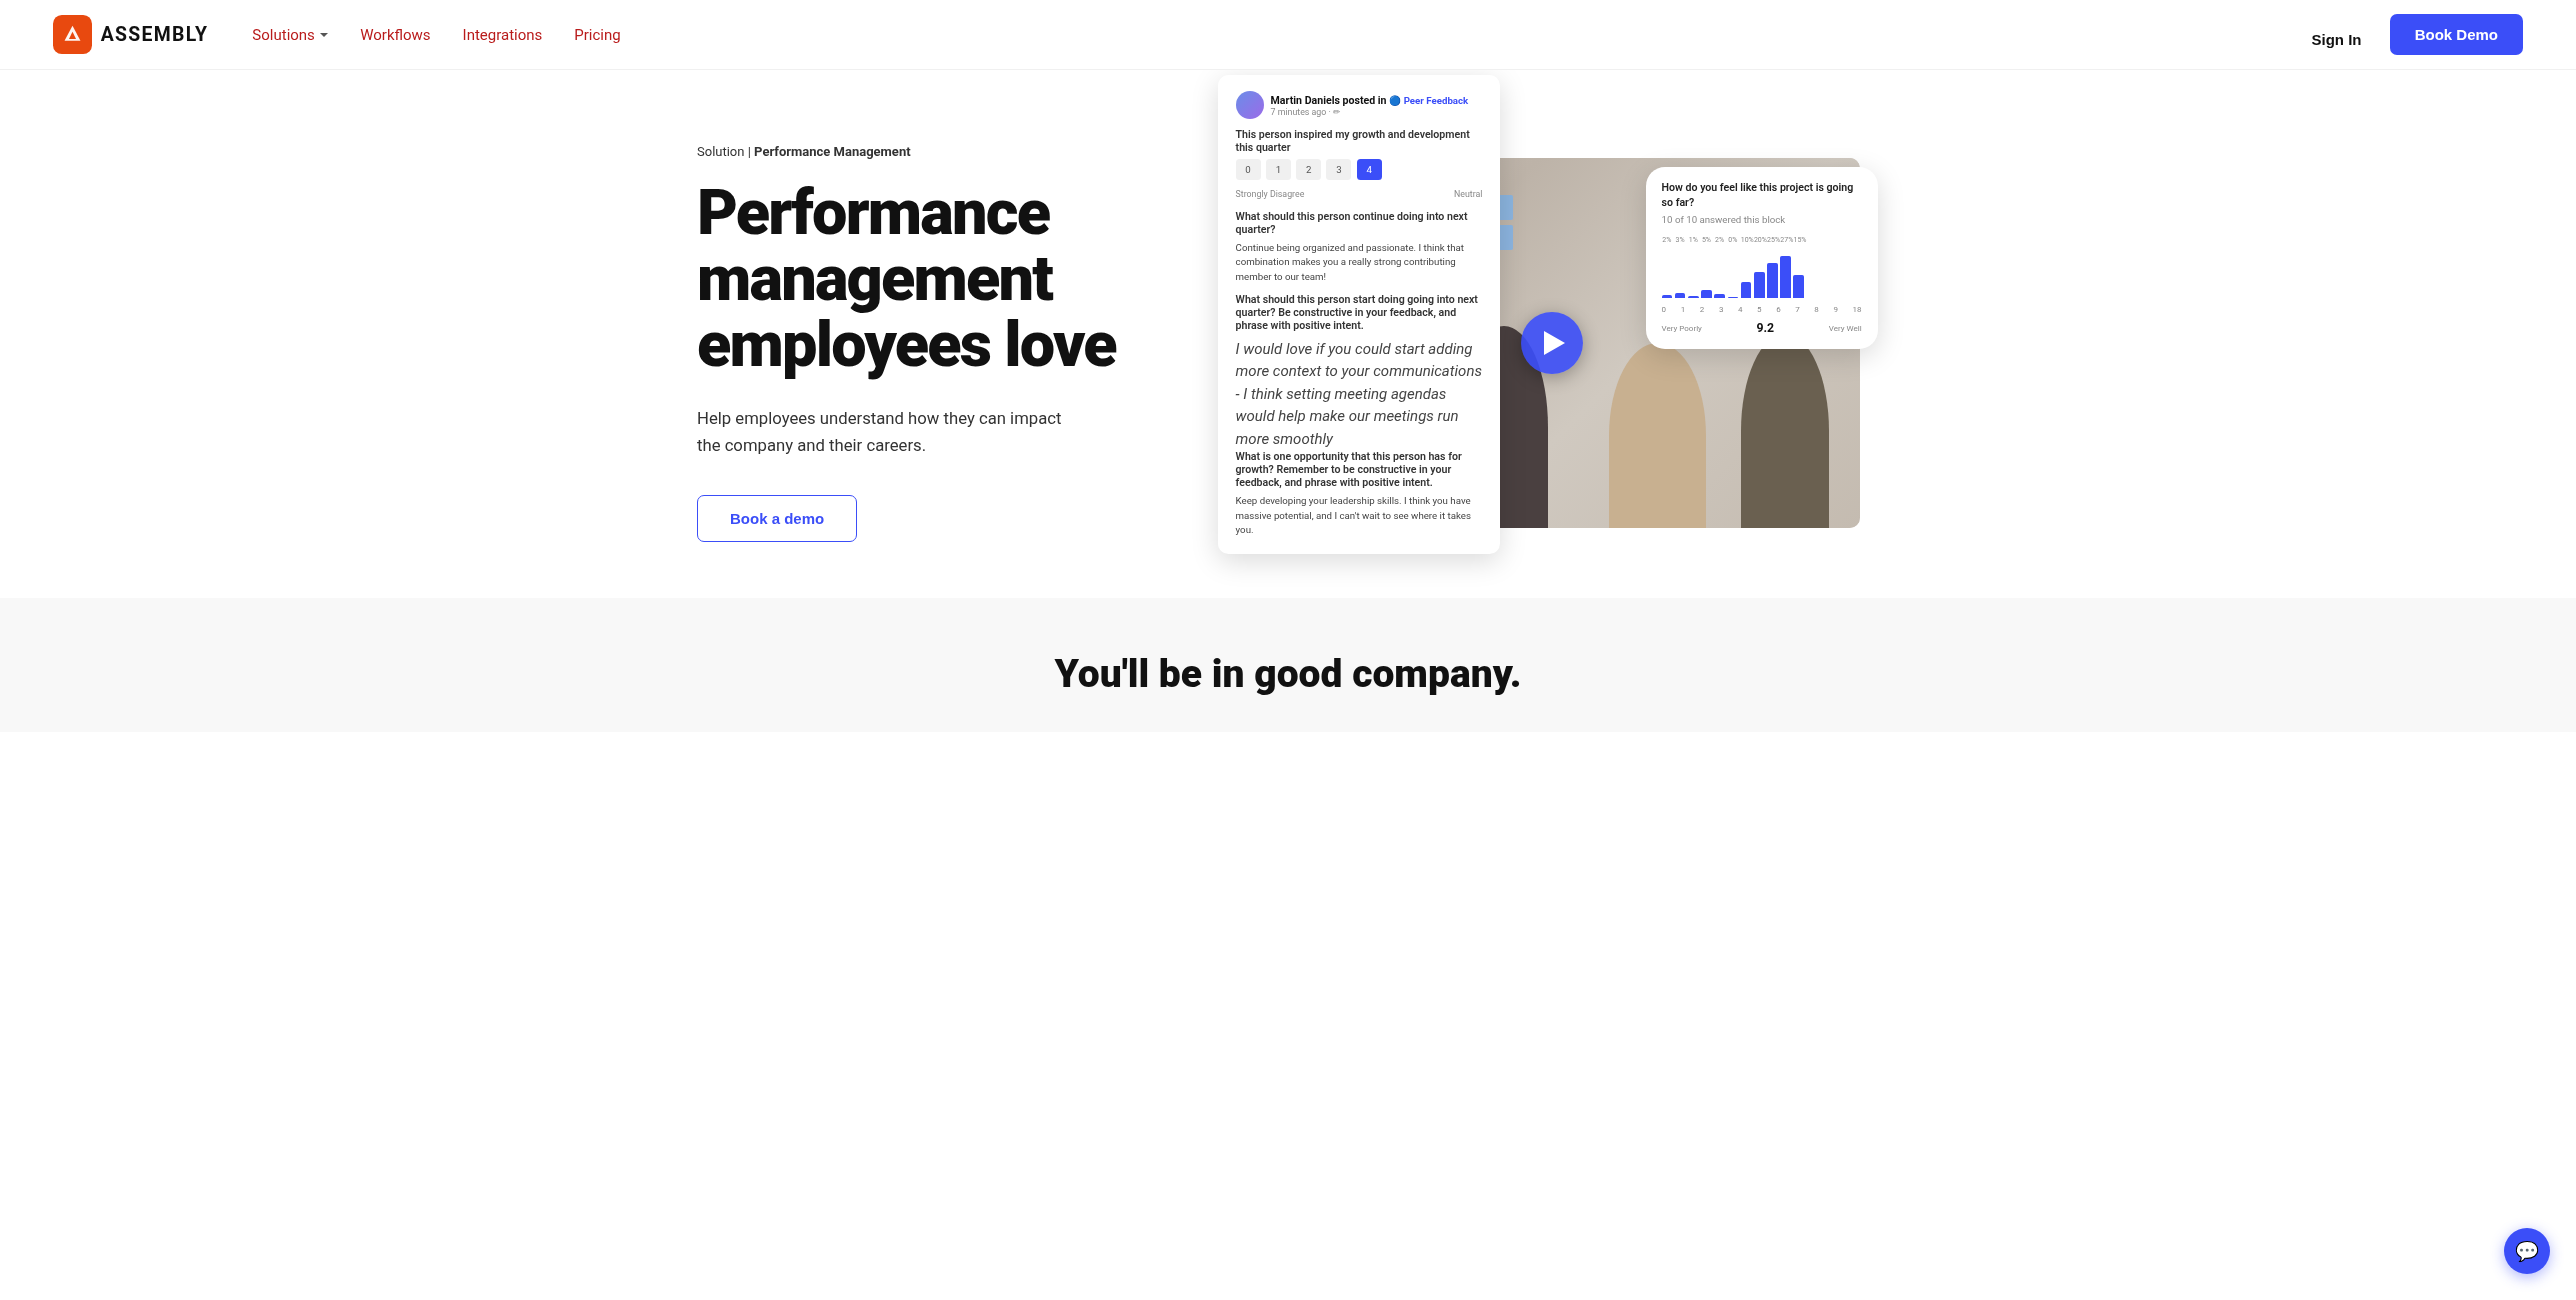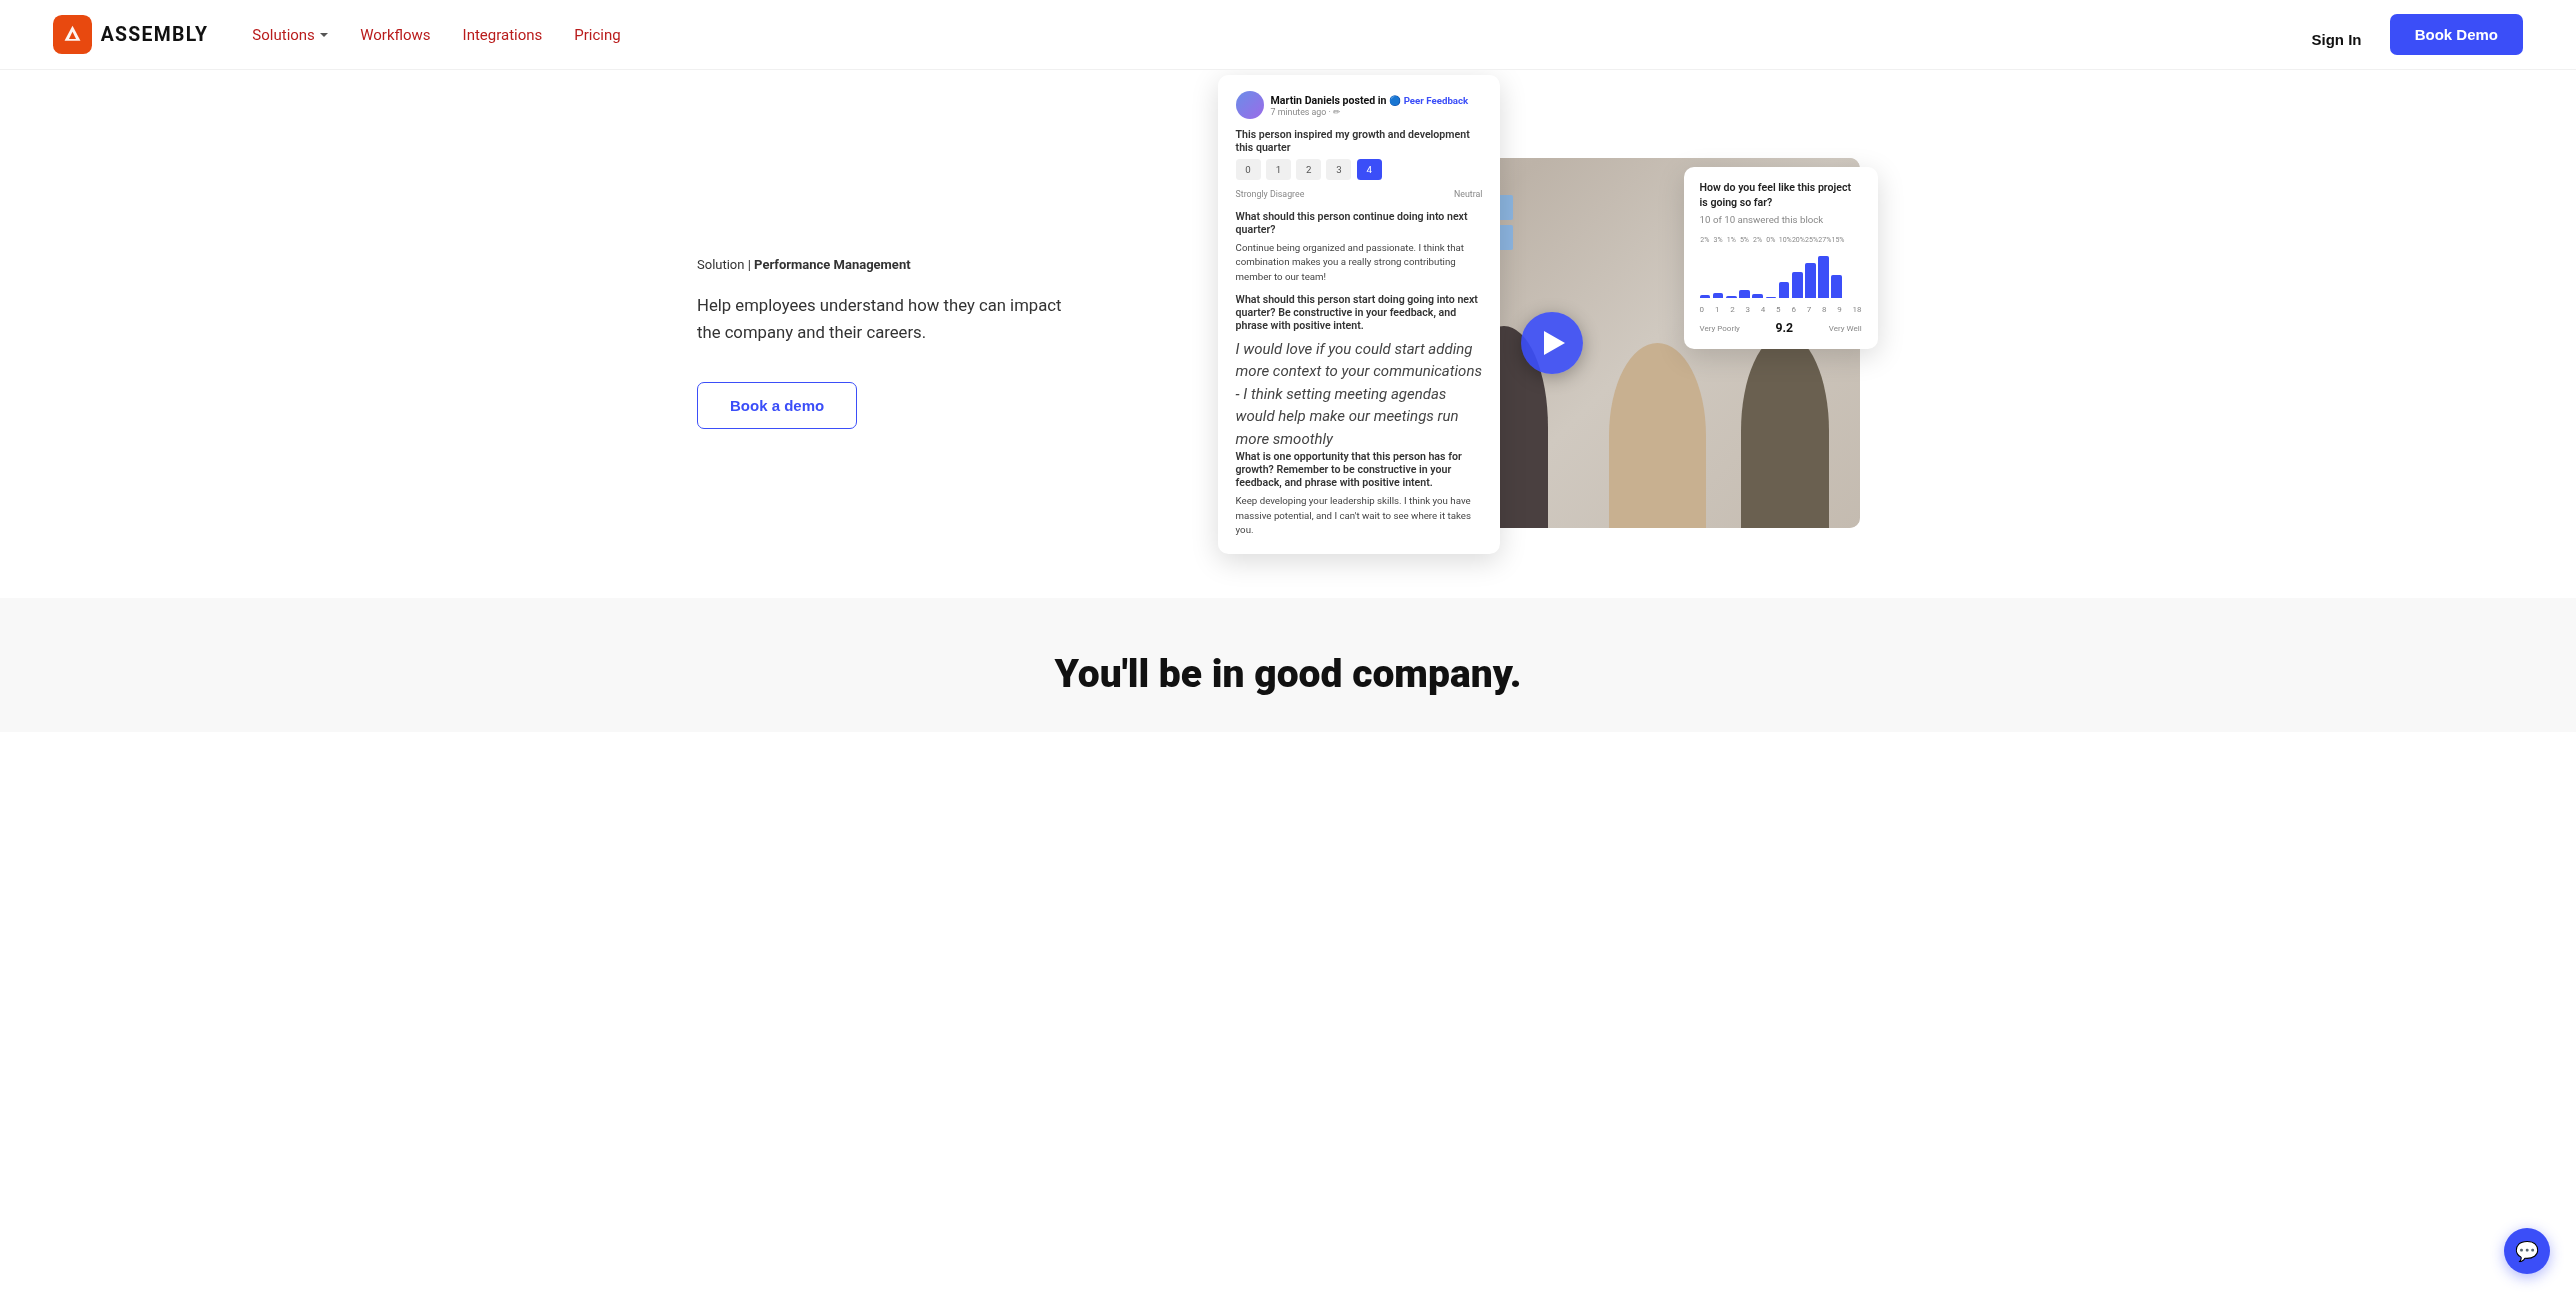--- a/index.html
+++ b/index.html
@@ -401,23 +401,23 @@
       color: #444;
       line-height: 1.5;
     }
 
     
     .survey-card {
       position: absolute;
       top: 8.8px;
       right: -17.6px;
       background: white;
-      border-radius: 10px;
+      border-radius: 19px;
       padding: 14px 16px;
-      width: 194px;
+      width: 232px;
       box-shadow: 0 7px 28px rgba(0,0,0,0.15);
       z-index: 20;
     }
 
     .survey-title {
       font-size: 10.6px;
       font-weight: 600;
       color: #222;
       margin-bottom: 3.5px;
       line-height: 1.4;
@@ -543,20 +543,21 @@
     <button class="book-demo-btn">Book Demo</button>
   </div>
 </nav>
 
 <section class="hero">
 
   <div class="hero-left">
     <div class="breadcrumb">
       <span>Solution | </span><strong>Performance Management</strong>
     </div>
+    <h1 class="hero-title">Performance management employees love</h1>
     <p class="hero-subtitle">Help employees understand how they can impact the company and their careers.</p>
     <button class="book-demo-outline-btn">Book a demo</button>
   </div>
 
   <div class="hero-right">
     <div class="hero-media-container">
 
       <div class="hero-image-bg">
         <div class="office-scene">
 

